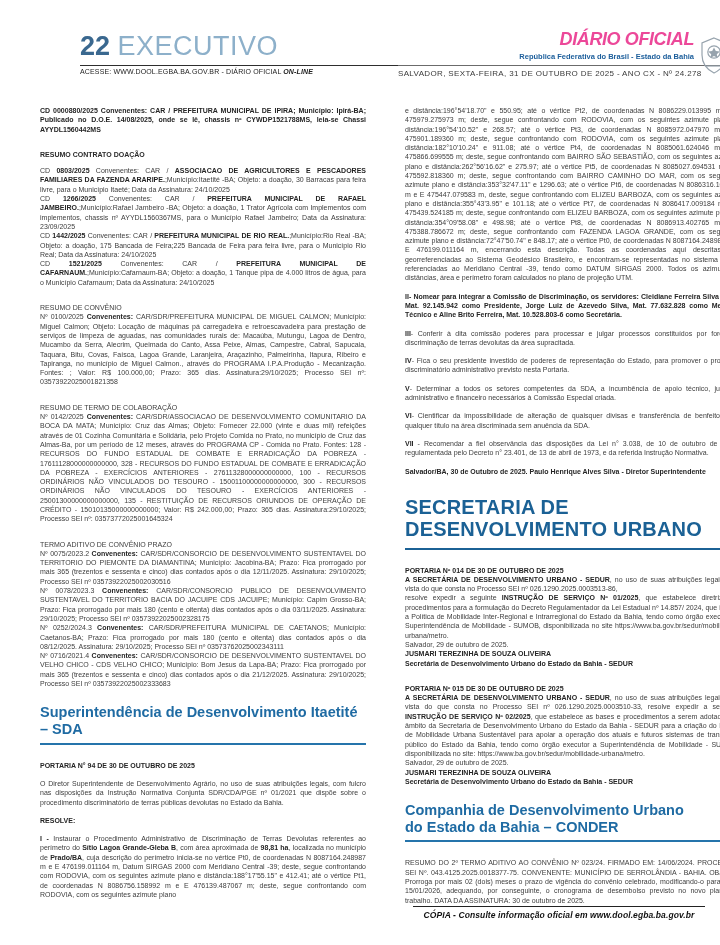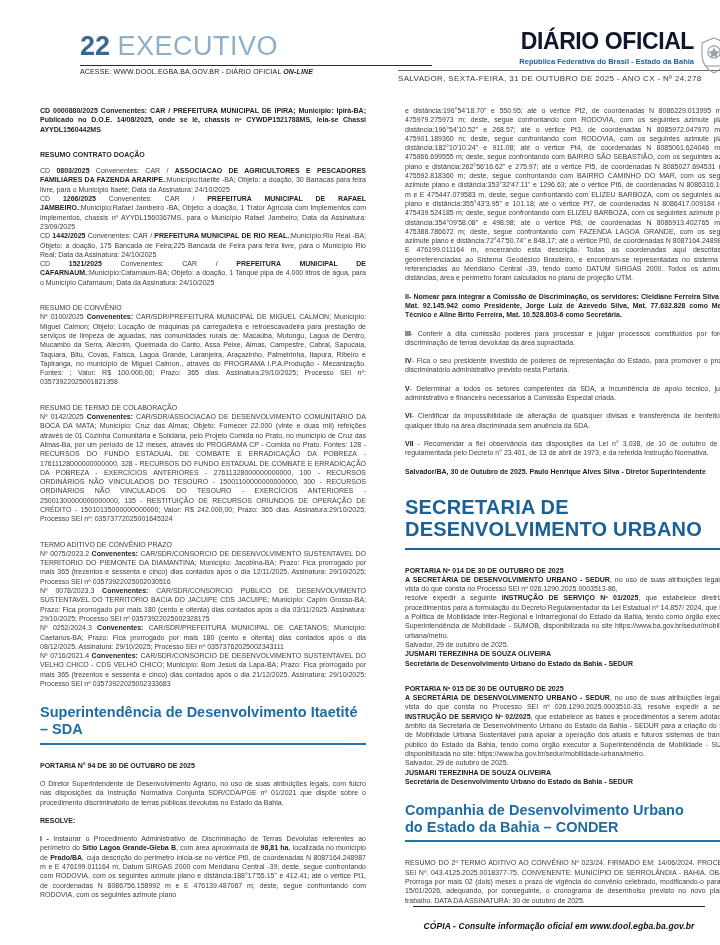--- a/index.html
+++ b/index.html
@@ -7,42 +7,42 @@
         font-family:"Liberation Sans","DejaVu Sans",sans-serif;color:#3c3c3c;}
   
   .brand-left{position:absolute;left:40px;top:33px;width:352px;margin-left:40px;}
   .brand-title{font-size:27px;line-height:1;white-space:nowrap;}
   .pagenum{font-weight:bold;color:#3a688f;}
   .section-label{color:#8db0ca;letter-spacing:.5px;}
   .rule-left{margin-top:5px;border-top:1.6px solid #2e2e2e;width:352px;}
   .access{margin-top:2px;font-size:7px;color:#222;letter-spacing:.15px;white-space:nowrap;}
   .access i{font-weight:bold;}
   .brand-right{position:absolute;left:398px;top:30px;width:296px;text-align:right;}
-  .masthead{font-size:23px;font-weight:bold;color:#0f172a;letter-spacing:-.4px;line-height:1;}
+  .masthead{font-size:18px;font-weight:bold;color:#ec4899;letter-spacing:-.4px;line-height:1;font-style:italic;}
   .masthead-sub{margin-top:4px;font-size:7.5px;font-weight:bold;color:#1c5e9b;}
   .rule-right{margin-top:4px;border-top:1px solid #6b6b6b;width:322px;}
   .dateline{margin-top:3px;font-size:8px;letter-spacing:.35px;color:#3a3a3a;white-space:nowrap;text-align:left;}
   .emblem{position:absolute;left:699px;top:36px;}
   
   .col{position:absolute;top:106px;font-size:7px;line-height:1.33;text-align:justify;}
   .col-left{left:40px;width:326px;}
   .col-right{left:405px;width:334px;}
   .para{margin:0;}
   .para b{color:#252525;}
   .subhead{margin:0;text-align:left;}
   .subhead.bold{font-weight:bold;color:#2a2a2a;}
   .gap{width:100%;}
   .col-heading{font-size:14.5px;font-weight:bold;color:#1f6ba3;text-align:left;line-height:1.15;
                border-bottom:2px solid #2574ab;padding-bottom:5px;margin:4px 0 2px 0;}
   .mega-heading{font-size:20px;font-weight:bold;color:#1b6195;text-align:left;line-height:1.12;
                 border-bottom:2.5px solid #1b6195;padding-bottom:7px;margin:6px 0 4px 0;letter-spacing:.2px;}
   
   .footer{position:absolute;left:413px;top:906px;width:292px;text-align:center;}
   .footer-line{border-top:1.5px solid #222;}
-  .footer-text{margin-top:14px;font-size:8.5px;font-weight:bold;font-style:italic;color:#111;
+  .footer-text{margin-top:3px;font-size:8.5px;font-weight:bold;font-style:italic;color:#111;
                letter-spacing:.1px;white-space:nowrap;}
 </style>
 </head>
 <body>
 
 <div class="page">
 
   <div class="brand-left">
     <div class="brand-title">
       <span class="pagenum">22</span>

